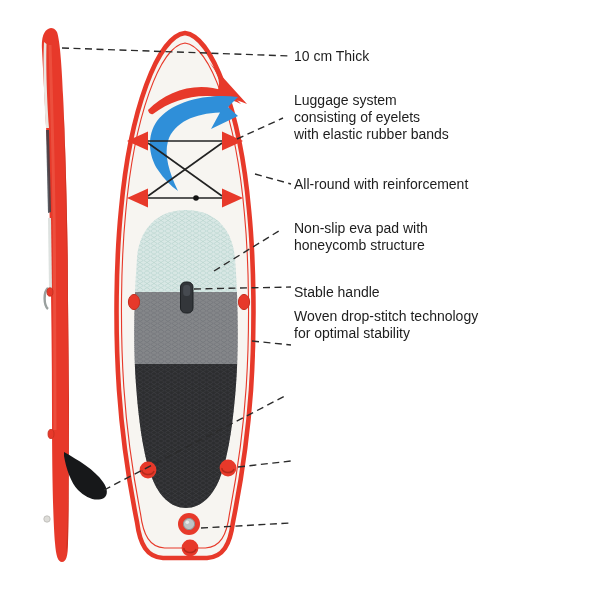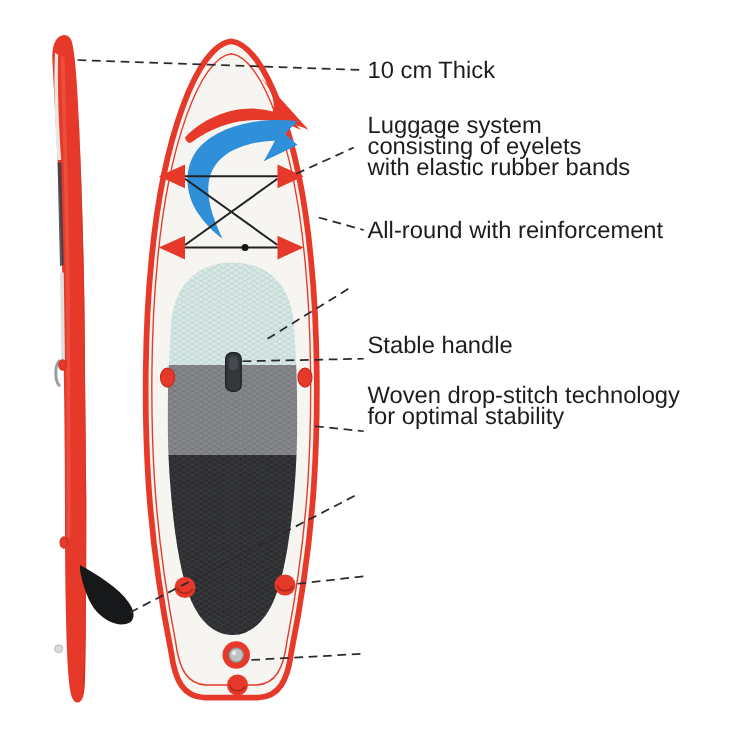--- a/index.html
+++ b/index.html
@@ -3,21 +3,21 @@
 <meta charset="utf-8">
 <style>
   html,body{margin:0;padding:0;}
   #stage{
     position:relative;width:600px;height:600px;background:#ffffff;overflow:hidden;
     font-family:"Liberation Sans", sans-serif;
   }
   #art{position:absolute;left:0;top:0;}
   .label{
     position:absolute;left:294px;width:250px;
-    font-size:19px;line-height:17px;color:var(--text);
+    font-size:14px;line-height:17px;color:var(--text);
     white-space:pre-line;
   }
   .f-red{fill:var(--red);}
   .s-red{stroke:var(--red);}
   .f-deck{fill:var(--deck);}
   .f-blue{fill:var(--blue);}
   .f-mint{fill:var(--pad_mint);}
   .f-gray{fill:var(--pad_gray);}
   .f-dark{fill:var(--pad_dark);}
   .f-fin{fill:var(--fin);}
@@ -145,17 +145,19 @@
       <path class="leader" d="M238,467 L291,461"></path>
       <path class="leader" d="M201,528 L291,523"></path>
     </g>
   </svg>
 
   <div class="label" style="top:48px">10 cm Thick</div>
   <div class="label" style="top:92px">Luggage system
 consisting of eyelets
 with elastic rubber bands</div>
   <div class="label" style="top:176px">All-round with reinforcement</div>
-  <div class="label" style="top:268px">Stable handle</div>
+  <div class="label" style="top:220px">Non-slip eva pad with
+honeycomb structure</div>
+  <div class="label" style="top:284px">Stable handle</div>
   <div class="label" style="top:308px">Woven drop-stitch technology
 for optimal stability</div>
 
 </div>
 
 </body></html>

